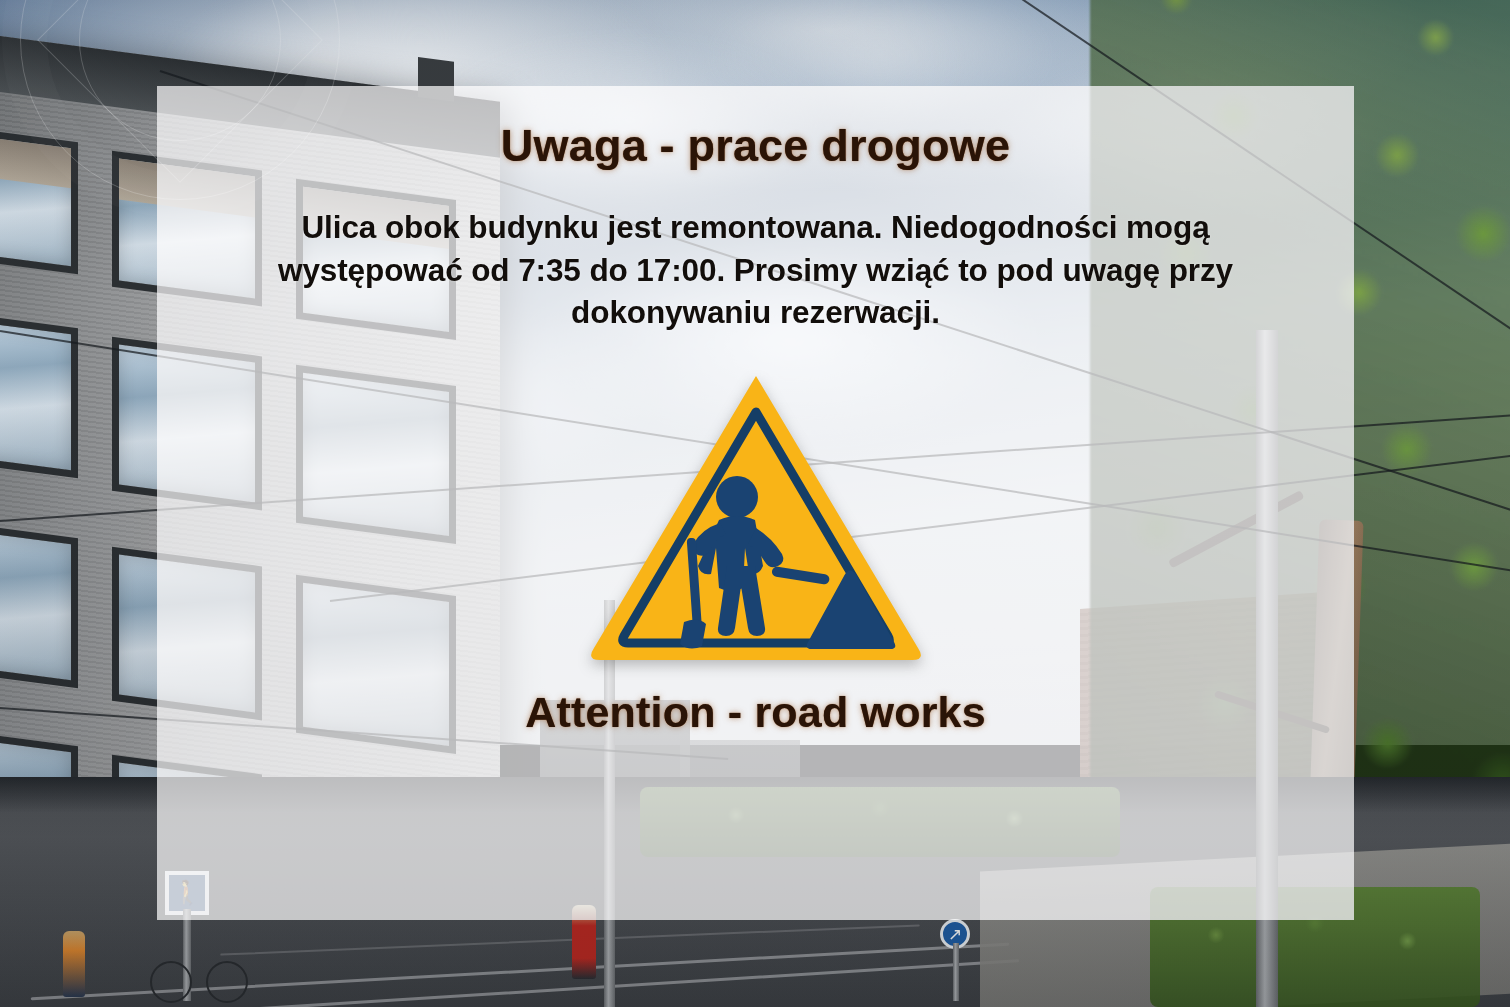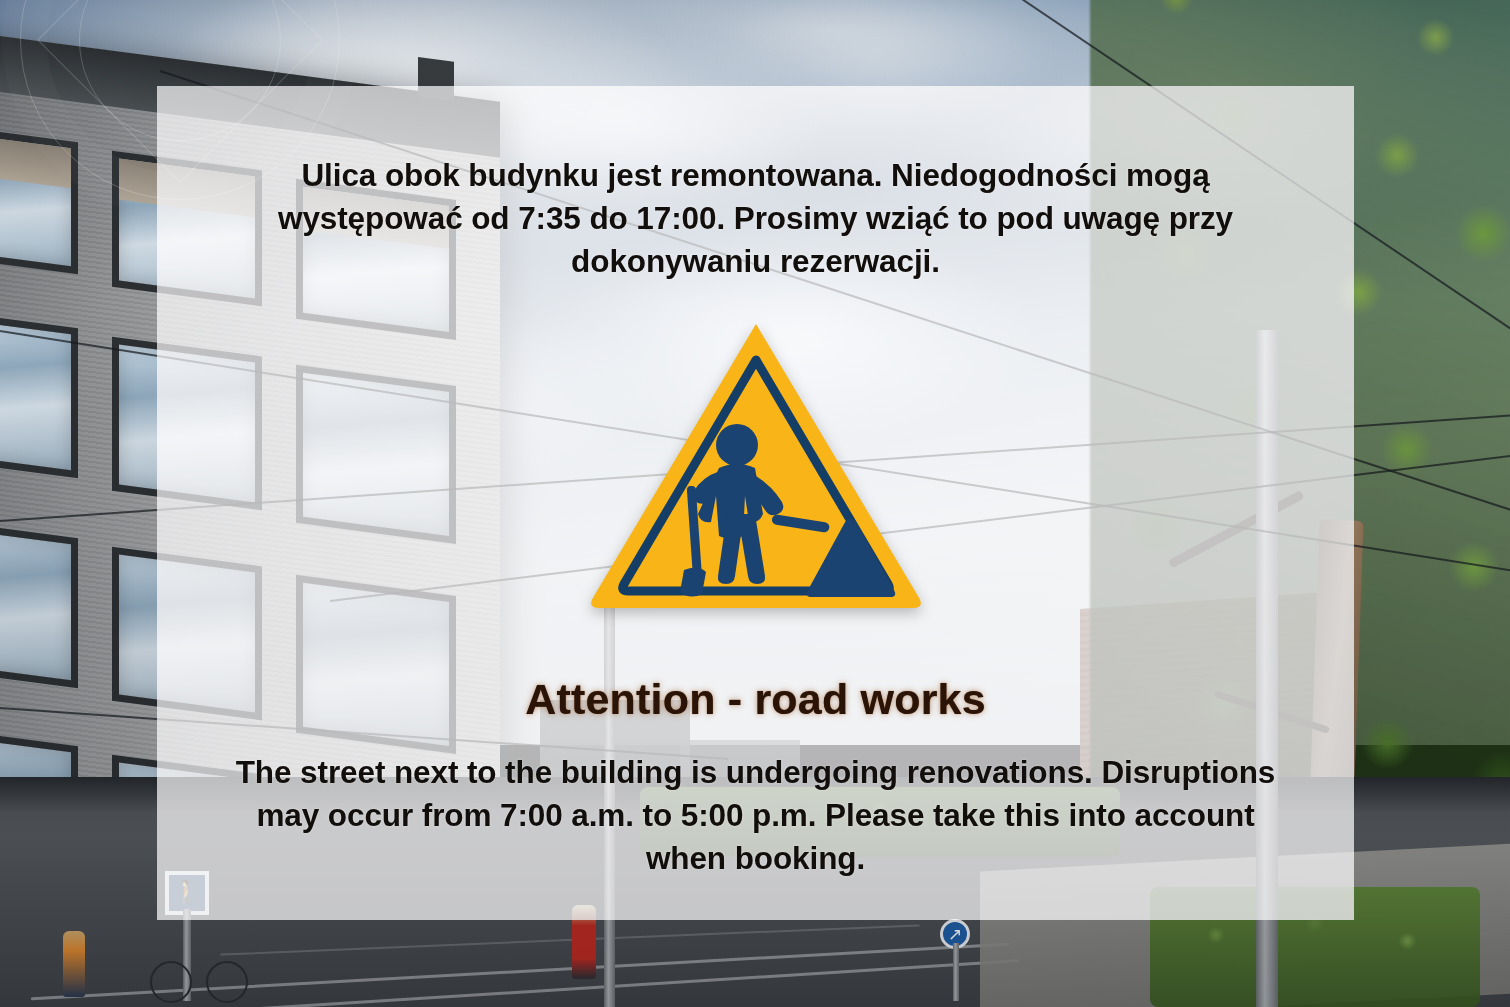--- a/index.html
+++ b/index.html
@@ -275,21 +275,21 @@
     font-size:45px;
     font-weight:bold;
     color:#2a1407;
     letter-spacing:.2px;
     line-height:1.15;
     text-shadow:
       0 0 1px rgba(120,62,20,.85),
       0 0 6px rgba(150,84,32,.55),
       0 1px 0 rgba(255,255,255,.25);
   }
-  .h1.en { font-size:43px;margin-top:39px; }
+  .h1.en { font-size:43px; }
 
   .body {
     font-size:31.5px;
     font-weight:bold;
     color:#120e0b;
     line-height:1.36;
     letter-spacing:-.1px;
     text-shadow:0 0 3px rgba(255,255,255,.35);
     max-width:1040px;
     margin:0 auto;
@@ -396,20 +396,21 @@
     <div class="wire" style="left:160px;  top:70px;   width:1420px; transform:rotate(18deg);"></div>
     <div class="wire" style="left:330px;  top:600px;  width:1200px; transform:rotate(-7deg);"></div>
     <div class="wire" style="left:-30px;  top:705px;  width:760px;  transform:rotate(4deg);"></div>
 
     <div class="watermark"></div>
     <div class="grade"></div>
   </div>
 
   <div id="panel">
 
+    <div class="h1">Uwaga - prace drogowe</div>
 
     <div class="gap-a"></div>
 
     <div class="body">Ulica obok budynku jest remontowana. Niedogodności mogą występować od 7:35 do 17:00. Prosimy wziąć to pod uwagę przy dokonywaniu rezerwacji.</div>
 
     <div class="gap-b"></div>
 
     <svg class="signwrap" viewBox="0 0 340 300" aria-hidden="true">
 
       <path d="M170 16 L332 288 Q340 300 326 300 L14 300 Q0 300 8 288 Z" fill="#F9B417"></path>
@@ -436,16 +437,15 @@
         <path d="M222 282 L258 216 q6 -11 13 0 L308 282 q4 7 -4 7 L226 289 q-8 0 -4 -7 Z"></path>
       </g>
     </svg>
 
     <div class="gap-c"></div>
 
     <div class="h1 en">Attention - road works</div>
 
     <div class="gap-b"></div>
 
-    <div class="body">The street next to the building is undergoing renovations. Disruptions may occur from 7:00 a.m. to 5:00 p.m. Please take this into account when booking.</div>
 
   </div>
 </div>
 
 </body></html>

